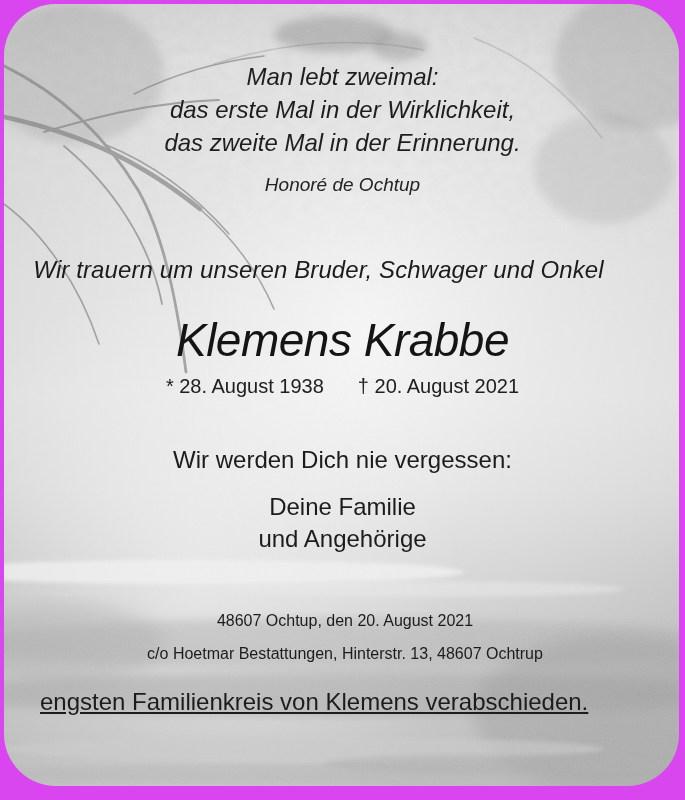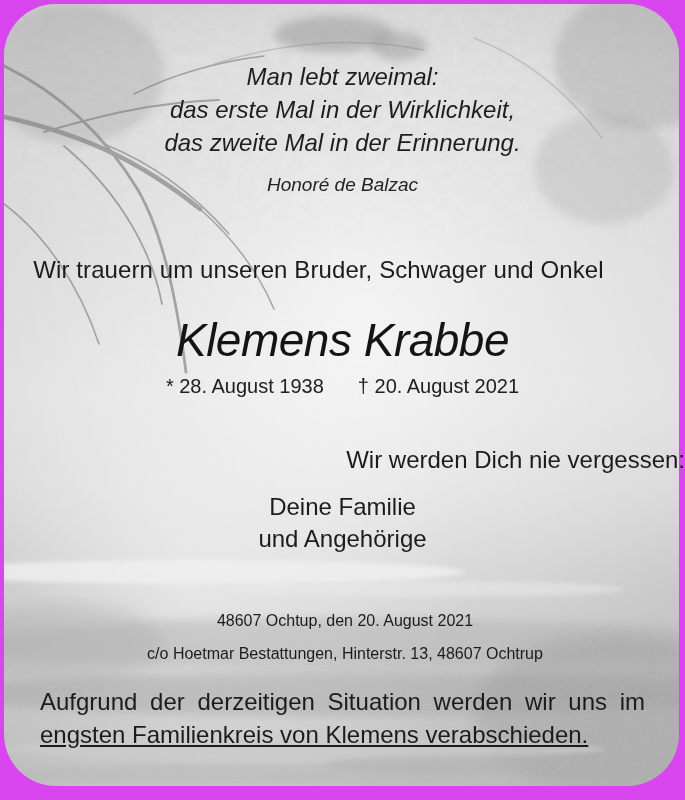--- a/index.html
+++ b/index.html
@@ -52,41 +52,42 @@
     text-align: center;
     font-style: italic;
     font-size: 19px;
     color: #242424;
   }
   .intro {
     top: 256px; left: 0; width: 637px;
     text-align: center;
     font-size: 24px;
     letter-spacing: 0.1px;
+    font-style: italic;
   }
   .name {
     top: 312px; left: 0; width: 685px;
     text-align: center;
     font-size: 46px;
     line-height: 56px;
     font-weight: normal;
     font-style: italic;
     letter-spacing: -0.5px;
     color: #141414;
   }
   .dates {
     top: 375px; left: 0; width: 685px;
     text-align: center;
     font-size: 20px;
     color: #202020;
   }
   .dates .death { margin-left: 34px; }
   .farewell {
     top: 446px; left: 0; width: 685px;
-    text-align: right;
+    text-align: center;
     font-size: 24px;
   }
   .mourners {
     top: 491px; left: 0; width: 685px;
     text-align: center;
     font-size: 24px;
     line-height: 32px;
   }
   .place-block {
     top: 604px; left: 40px; width: 610px;
@@ -206,21 +207,21 @@
   </div>
 
   <div class="content">
 
     <div class="quote">
       <div>Man lebt zweimal:</div>
       <div>das erste Mal in der Wirklichkeit,</div>
       <div>das zweite Mal in der Erinnerung.</div>
     </div>
 
-    <div class="attribution">Honoré de Balzac</div>
+    <div class="attribution">Honoré de Ochtup</div>
 
     <div class="intro">Wir trauern um unseren Bruder, Schwager und Onkel</div>
 
     <h1 class="name">Klemens Krabbe</h1>
 
     <div class="dates">
       <span class="birth">* 28. August 1938</span><span class="death">† 20. August 2021</span>
     </div>
 
     <div class="farewell">Wir werden Dich nie vergessen:</div>
@@ -229,18 +230,17 @@
       <div>Deine Familie</div>
       <div>und Angehörige</div>
     </div>
 
     <div class="place-block">
       <div>48607 Ochtup, den 20. August 2021</div>
       <div>c/o Hoetmar Bestattungen, Hinterstr. 13, 48607 Ochtrup</div>
     </div>
 
     <div class="notice">
-      <div class="justified">Aufgrund der derzeitigen Situation werden wir uns im</div>
       <div class="plain">engsten Familienkreis von Klemens verabschieden.</div>
     </div>
 
   </div>
 </div>
 
 </body></html>

